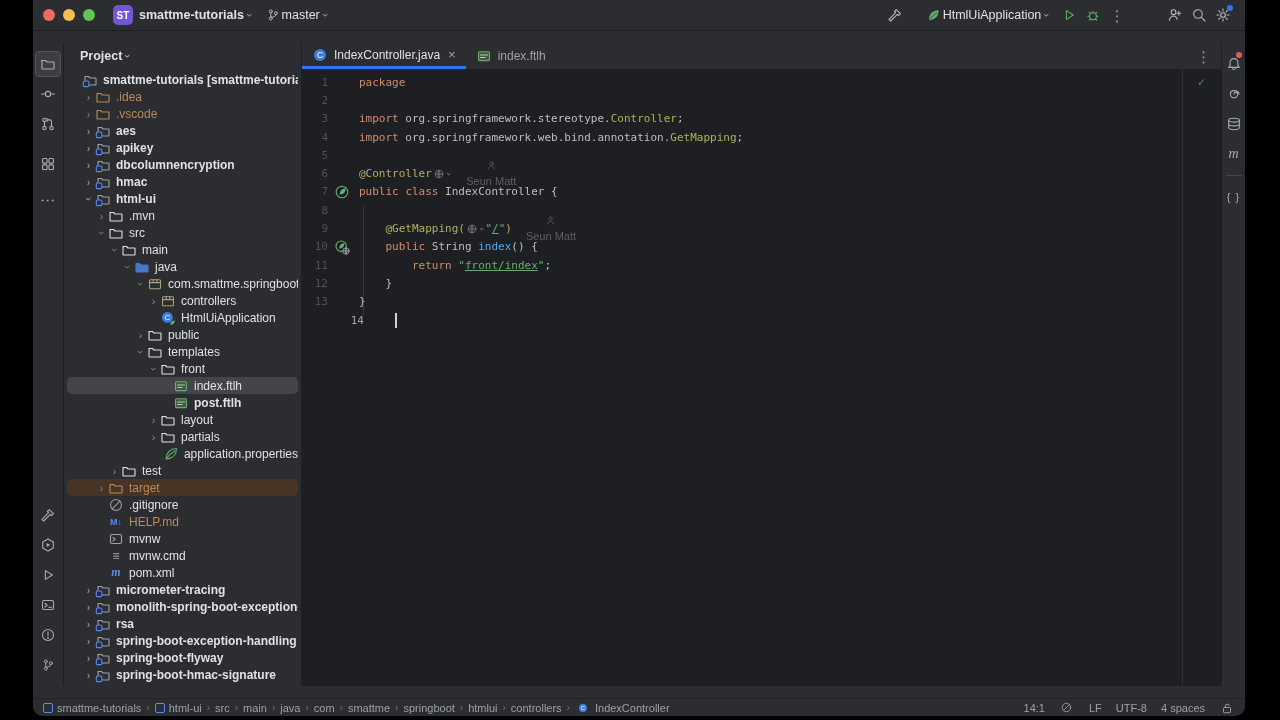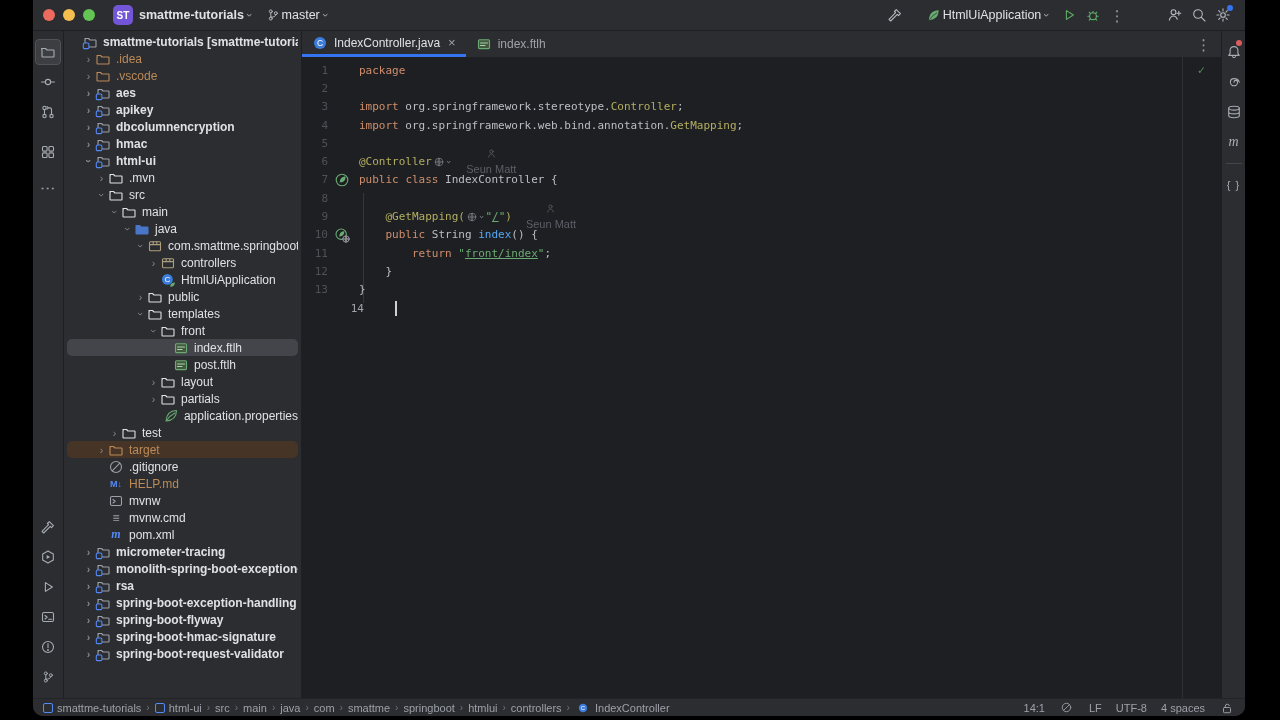--- a/index.html
+++ b/index.html
@@ -1,18 +1,18 @@
 <!DOCTYPE html>
 <html><head>
 <meta charset="utf-8">
 <style>
   html,body{margin:0;padding:0;background:#000;width:1280px;height:720px;overflow:hidden;
     font-family:"Liberation Sans",sans-serif;-webkit-font-smoothing:antialiased;}
   #window{position:absolute;left:33px;top:0;width:1212px;height:716px;background:#2b2d30;
-    border-radius:0 0 10px 10px;overflow:hidden;display:flex;flex-direction:column;}
+    border-radius:0 0 10px 10px;overflow:hidden;display:flex;flex-direction:column;gap:12px;}
   
   .titlebar{height:30px;flex:0 0 30px;display:flex;align-items:center;padding:0 10px;
     color:#dfe1e5;font-size:12.5px;border-bottom:1px solid #1e1f22;}
   .tl{width:12px;height:12px;border-radius:50%;margin-right:8px;}
   .badge{width:20px;height:20px;border-radius:5px;background:#7256d7;color:#fff;font-size:10px;
     font-weight:700;display:flex;align-items:center;justify-content:center;margin:0 6px 0 10px;}
   .tbtxt{font-weight:600;}
   .chev{color:#9da0a8;font-size:11px;margin:0 4px;display:inline-block;transform:rotate(90deg);}
   .sp{flex:1;}
   .ic{display:inline-flex;align-items:center;justify-content:center;width:24px;height:24px;
@@ -232,20 +232,24 @@
           <svg width="14" height="14" viewBox="0 0 16 16" fill="none" stroke="currentColor" stroke-width="1.1" stroke-linecap="round" stroke-linejoin="round">
             <circle cx="5.5" cy="3.9" r="1.7"></circle>
             <circle cx="5.5" cy="12.1" r="1.7"></circle>
             <circle cx="11.2" cy="6" r="1.7"></circle>
             <path d="M5.5 5.6v4.8M11.2 7.7c0 2.2-2.6 2.6-5.7 2.8"></path>
           </svg>
         </div>
       </div>
 
     <div class="project">
+      <div class="proj-header">
+        <span>Project</span>
+        <span class="chev">›</span>
+      </div>
       <div class="tree" id="tree">
           <div class="trow bold" style="padding-left: 2px;">
             <span class="tchev"></span>
             <span class="ticon">
               <svg width="16" height="16" viewBox="0 0 16 16" fill="none" stroke="currentColor" stroke-width="1.1" stroke-linecap="round" stroke-linejoin="round">
                 <path stroke="#9da0a8" d="M3 4.5h3.5L8 6h5.5a.5.5 0 01.5.5v6a.5.5 0 01-.5.5h-10a.5.5 0 01-.5-.5v-7a.5.5 0 01.5-.5z"></path>
                 <rect x="1.3" y="9" width="5.6" height="5.6" rx="1.2" fill="#2b2d30" stroke="#548af7"></rect>
               </svg>
             </span>
             <span>smattme-tutorials [smattme-tutorials-parent]</span>
@@ -415,21 +419,21 @@
           <div class="trow selgray" style="padding-left: 93px;">
             <span class="tchev"></span>
             <span class="ticon">
               <svg width="16" height="16" viewBox="0 0 16 16" fill="none" stroke="currentColor" stroke-width="1.1" stroke-linecap="round" stroke-linejoin="round">
                 <rect x="2.5" y="3.8" width="11" height="8.8" rx="1" fill="#44583f" stroke="#6aab73"></rect>
                 <path stroke="#a8d5ae" d="M4.5 7h7M4.5 9.5h4.5"></path>
               </svg>
             </span>
             <span>index.ftlh</span>
           </div>
-          <div class="trow" style="padding-left: 93px;">
+          <div class="trow" style="padding-left: 93px; font-weight: bold;">
             <span class="tchev"></span>
             <span class="ticon">
               <svg width="16" height="16" viewBox="0 0 16 16" fill="none" stroke="currentColor" stroke-width="1.1" stroke-linecap="round" stroke-linejoin="round">
                 <rect x="2.5" y="3.8" width="11" height="8.8" rx="1" fill="#44583f" stroke="#6aab73"></rect>
                 <path stroke="#a8d5ae" d="M4.5 7h7M4.5 9.5h4.5"></path>
               </svg>
             </span>
             <span>post.ftlh</span>
           </div>
           <div class="trow" style="padding-left: 80px;">

